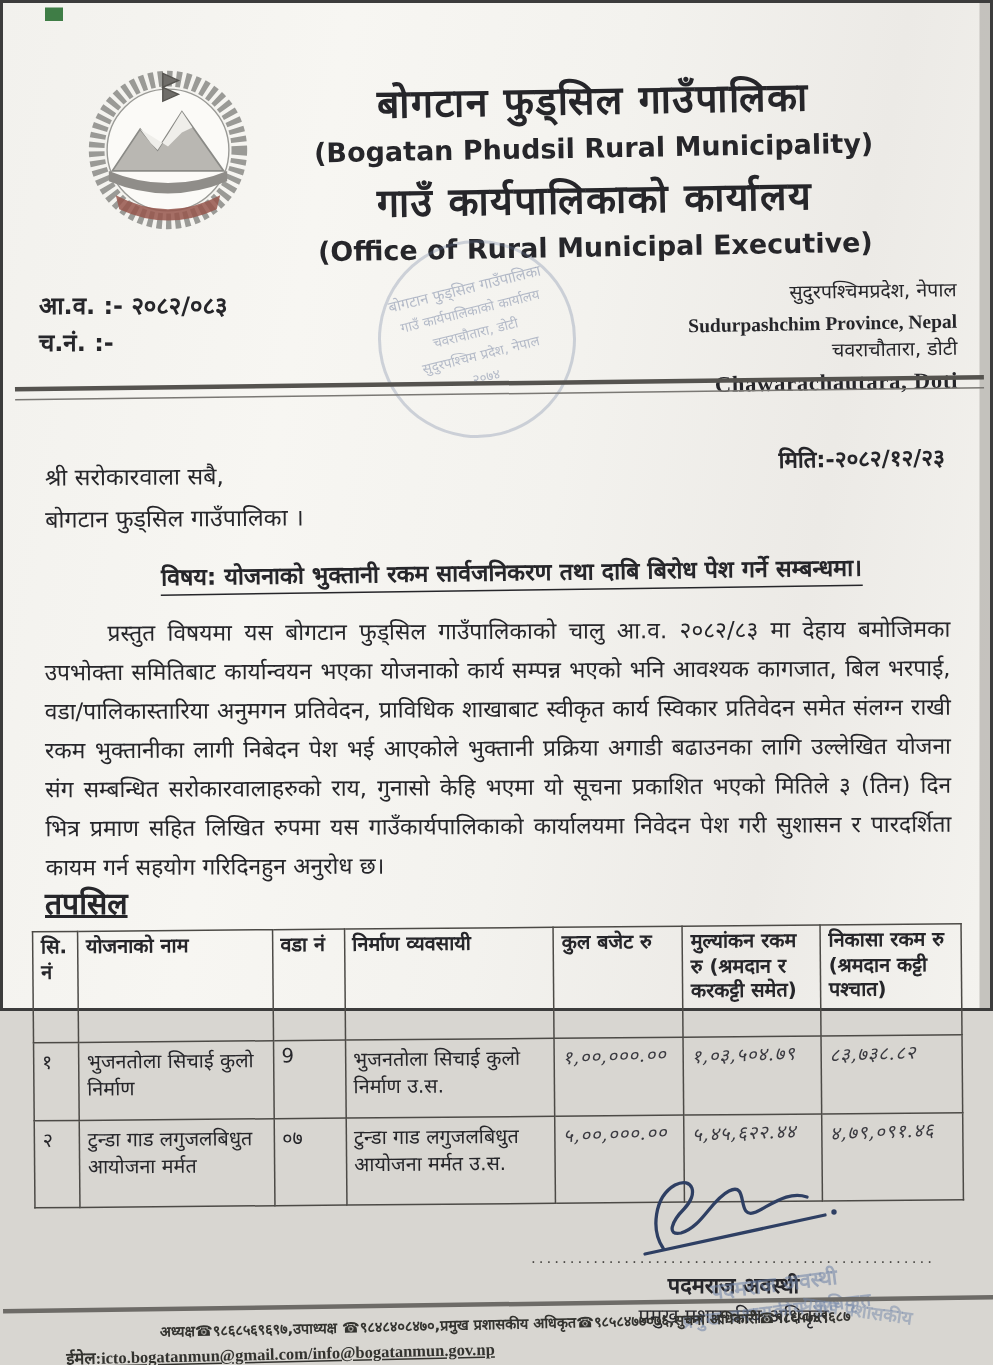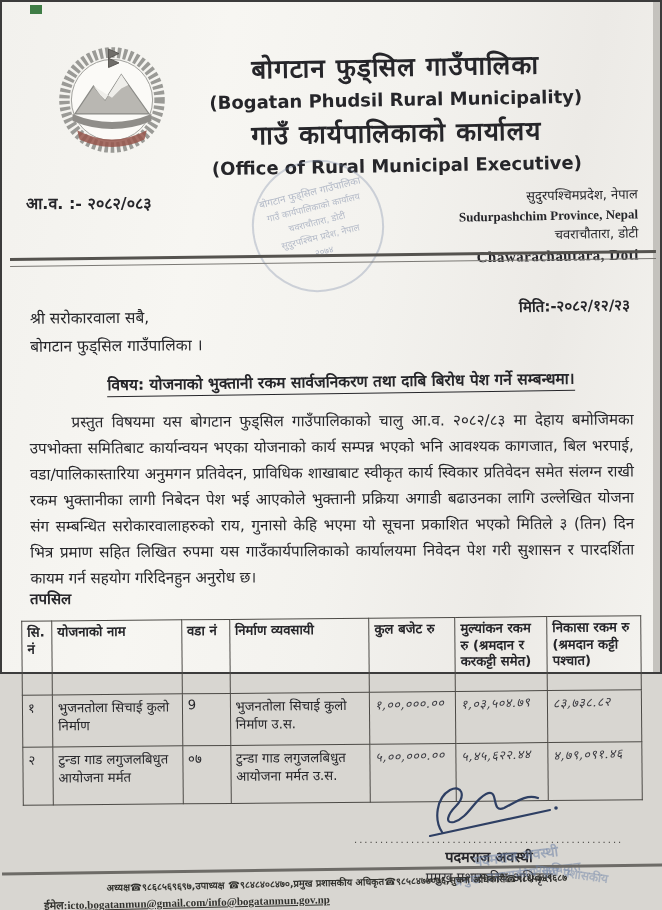--- a/index.html
+++ b/index.html
@@ -50,21 +50,21 @@
   .subject{
     position:absolute;left:60px;right:40px;top:368px;text-align:center;
     font-size:15.5px;font-weight:bold;transform:rotate(-0.8deg);
   }
   .subject span{border-bottom:1.6px solid #26262a;padding-bottom:2px;}
   .bodytext{
     position:absolute;left:28px;right:26px;top:406px;
     font-size:15.2px;line-height:26px;text-align:justify;text-indent:42px;
     transform:rotate(-0.3deg);
   }
-  .tapasil{position:absolute;left:28px;top:586px;font-size:15px;font-weight:bold;}
+  .tapasil{position:absolute;left:28px;top:586px;font-size:20px;font-weight:bold;text-decoration:underline;}
   
   table.sched{
     position:absolute;left:20px;top:616px;width:620px;
     border-collapse:collapse;transform:rotate(-0.5deg);
     font-size:13.2px;
   }
   table.sched th,table.sched td{
     border:1.2px solid #4c4a46;padding:3px 5px;vertical-align:top;text-align:left;
   }
   table.sched th{font-weight:bold;line-height:1.25;}
@@ -122,20 +122,21 @@
 
   <div class="titleblock">
     <div class="t-np1">बोगटान फुड्सिल गाउँपालिका</div>
     <div class="t-en1">(Bogatan Phudsil Rural Municipality)</div>
     <div class="t-np2">गाउँ कार्यपालिकाको कार्यालय</div>
     <div class="t-en2">(Office of Rural Municipal Executive)</div>
   </div>
 
   <div class="meta-left">
     <div class="np">आ.व. :- २०८२/०८३</div>
+    <div class="np">च.नं. :-</div>
   </div>
 
   <div class="meta-right">
     <div>सुदुरपश्चिमप्रदेश, नेपाल</div>
     <div class="en1">Sudurpashchim Province, Nepal</div>
     <div>चवराचौतारा, डोटी</div>
     <div class="en2">Chawarachautara, Doti</div>
   </div>
 
   <div class="hstamp">

